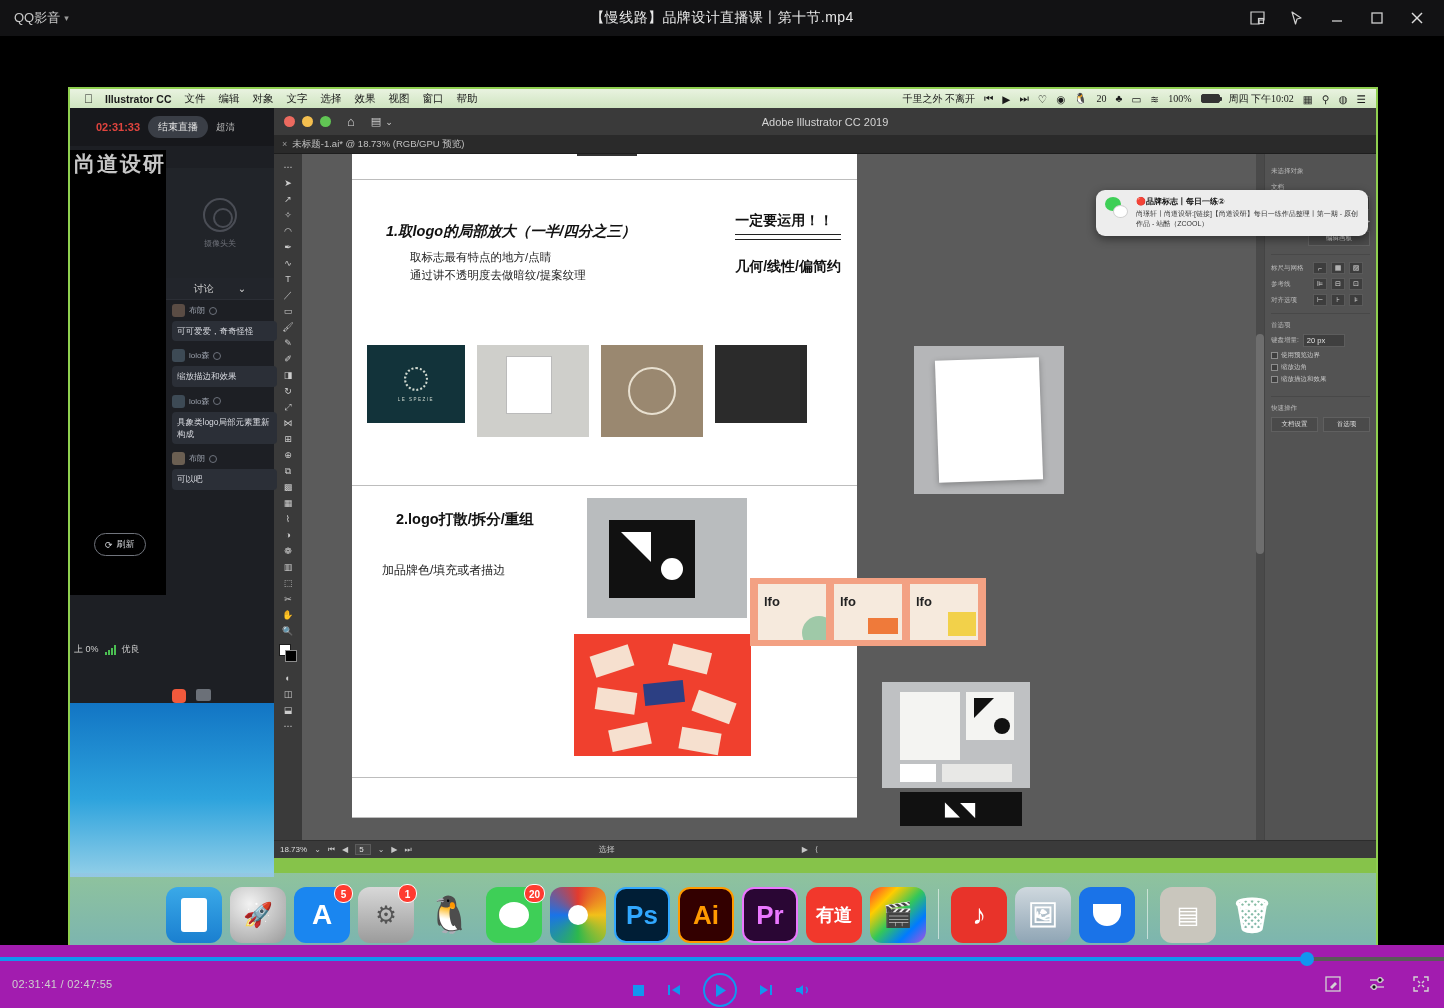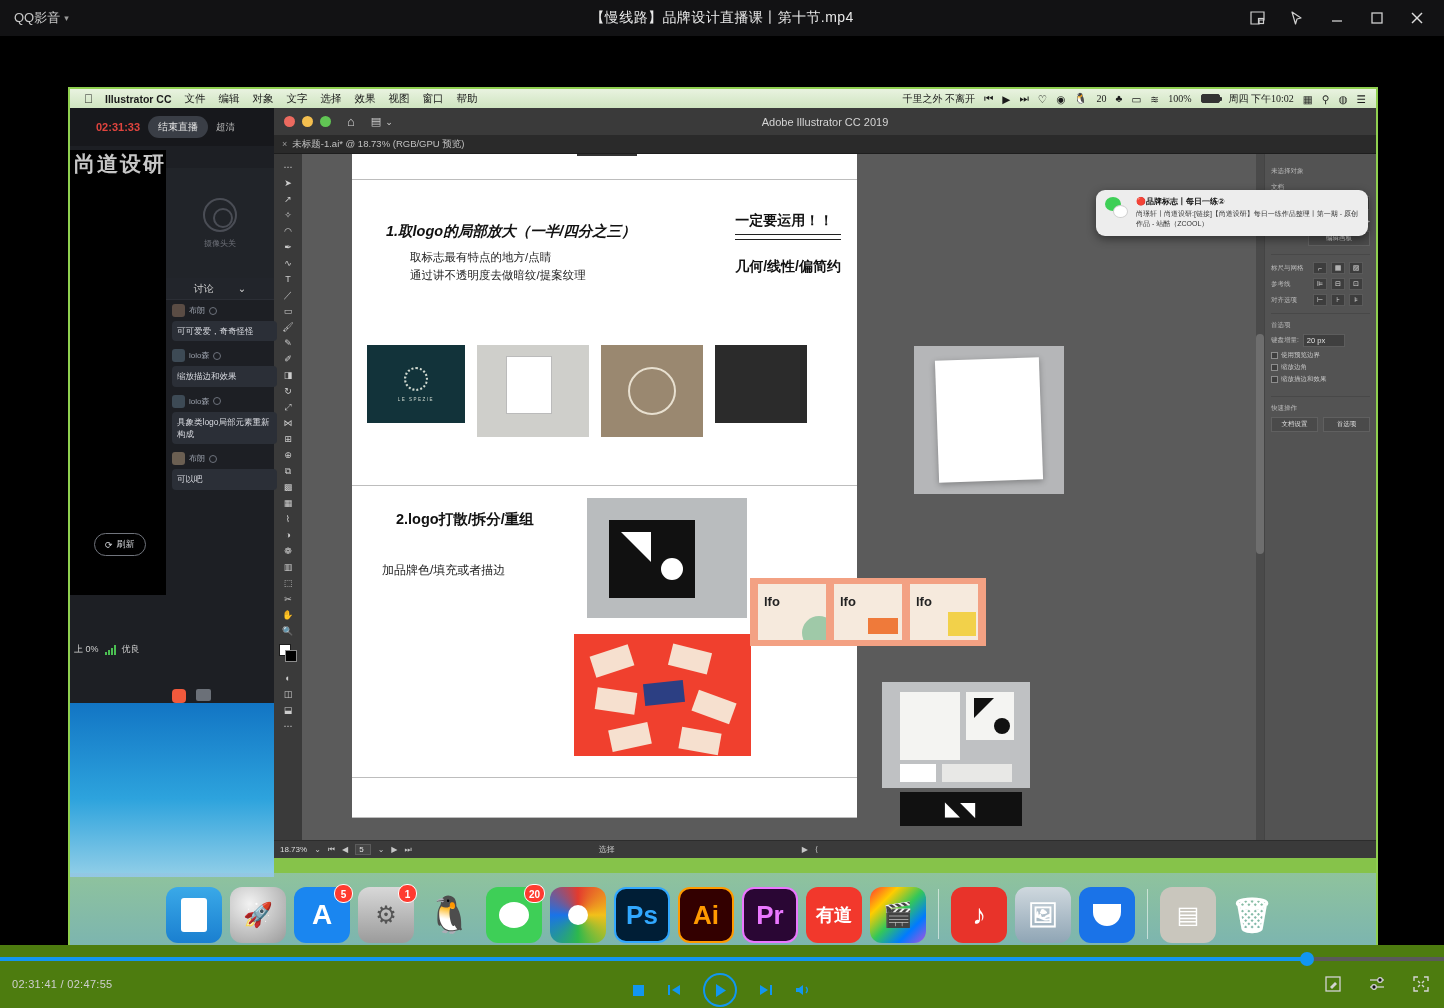--- a/index.html
+++ b/index.html
@@ -177,21 +177,21 @@
               font-size: 24px; font-weight: bold; color: #fff; }
   .badge { position: absolute; right: -3px; top: -3px; background: #ff3b30; color: #fff;
            font-size: 10px; border-radius: 9px; min-width: 19px; height: 19px; line-height: 19px;
            text-align: center; padding: 0 4px; border: 1px solid #fff; }
   .dock-sep { width: 1px; height: 50px; background: rgba(255,255,255,.55); margin: 0 4px 4px; }
 
   
   #desk-right { position: absolute; right: 0; top: 19px; width: 4px; height: 750px; background: #1b6fae; }
 
   
-  #ctrlbar { position: absolute; left: 0; bottom: 0; width: 1444px; height: 63px; background: #4d7c0f; }
+  #ctrlbar { position: absolute; left: 0; bottom: 0; width: 1444px; height: 63px; background: #a21caf; }
   #seek { position: absolute; left: 0; top: 12px; width: 1444px; height: 4px; background: #5a5a5a; }
   #seek-fill { position: absolute; left: 0; top: 0; height: 4px; background: #1296f0; }
   #seek-knob { position: absolute; top: -5px; width: 14px; height: 14px; border-radius: 50%; background: #1296f0; }
   #time-label { position: absolute; left: 12px; top: 33px; color: #cfcfcf; font-size: 11px; letter-spacing: .3px; }
   #center-ctrls { position: absolute; left: 0; top: 28px; width: 1444px; display: flex; align-items: center; justify-content: center; gap: 22px; }
   .pbtn { color: #1296f0; display: flex; align-items: center; justify-content: center; }
   #btn-play { width: 34px; height: 34px; border: 2px solid #1296f0; border-radius: 50%; }
   #right-ctrls { position: absolute; right: 14px; top: 30px; display: flex; align-items: center; gap: 26px; }
   .rbtn { color: #d3d3d3; }
 </style>

